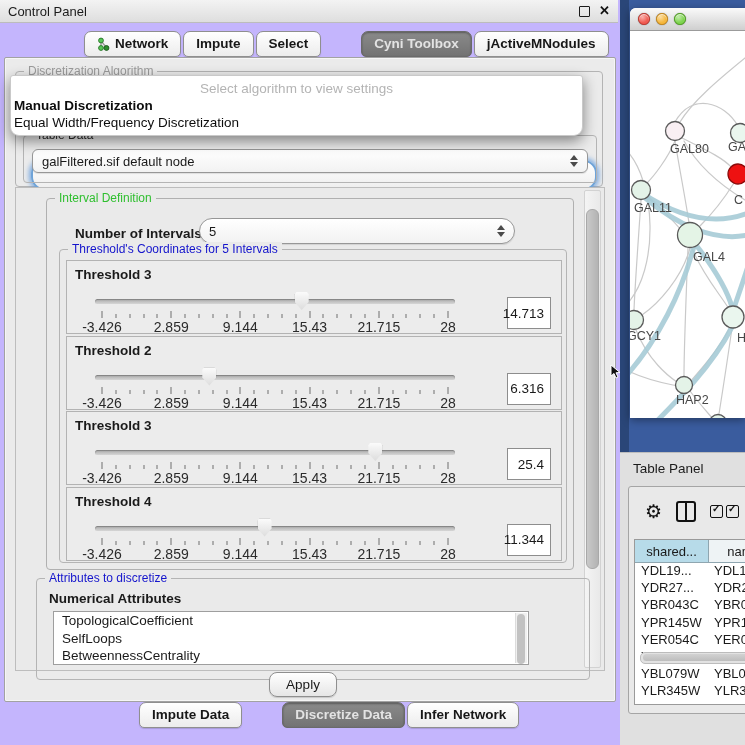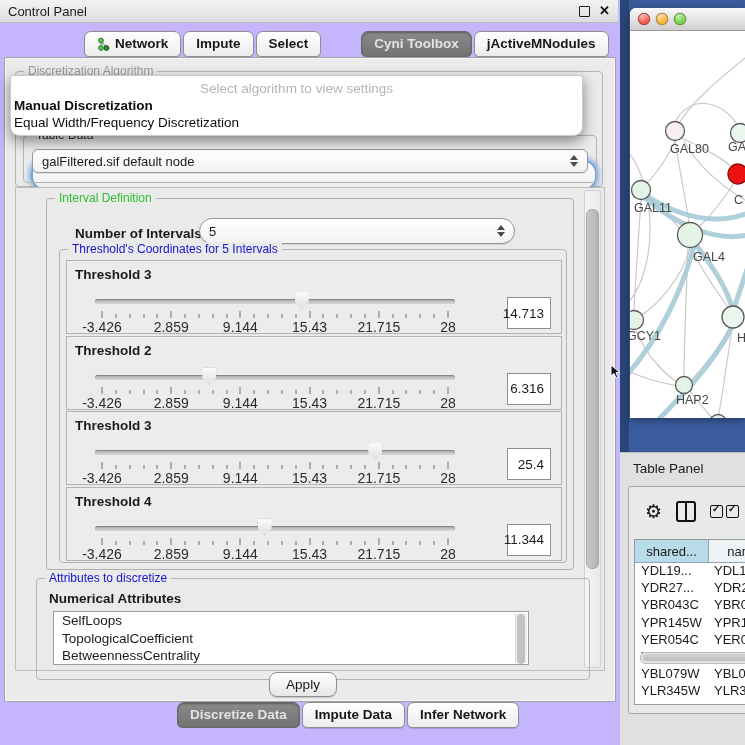--- a/index.html
+++ b/index.html
@@ -341,42 +341,42 @@
               </div>
             </div>
         </div>
       </div>
 
       <div class="groupbox" style="left:20px;top:390px;width:552px;height:100px;">
         <span class="grouplab" style="color:#1414cc;background:#eaeaea;">Attributes to discretize</span>
         <div style="position:absolute;left:12px;top:12px;font-weight:bold;font-size:13.5px;">Numerical Attributes</div>
         <div id="attr-list" style="left:16px;top:32px;width:474px;height:52px;">
           <div id="attr-items">
+              <div class="li">TopologicalCoefficient</div>
               <div class="li">SelfLoops</div>
-              <div class="li">TopologicalCoefficient</div>
               <div class="li">BetweennessCentrality</div>
             </div>
           <div id="attr-scroll">
               <div class="thumb"></div>
             </div>
         </div>
       </div>
     </div>
 
     <div id="apply-btn" class="abs" style="left:264px;top:614px;">
       <span>Apply</span>
     </div>
   </div>
 
   <div id="bottom-tabs" class="abs tabrow">
+      <div class="tab">
+        <span>Impute Data</span>
+      </div>
       <div class="tab sel">
         <span>Discretize Data</span>
-      </div>
-      <div class="tab">
-        <span>Impute Data</span>
       </div>
       <div class="tab">
         <span>Infer Network</span>
       </div>
     </div>
 
   <div id="popup" class="abs">
     <div class="prompt">Select algorithm to view settings</div>
     <div class="item b">Manual Discretization</div>
     <div class="item r">Equal Width/Frequency Discretization</div>

